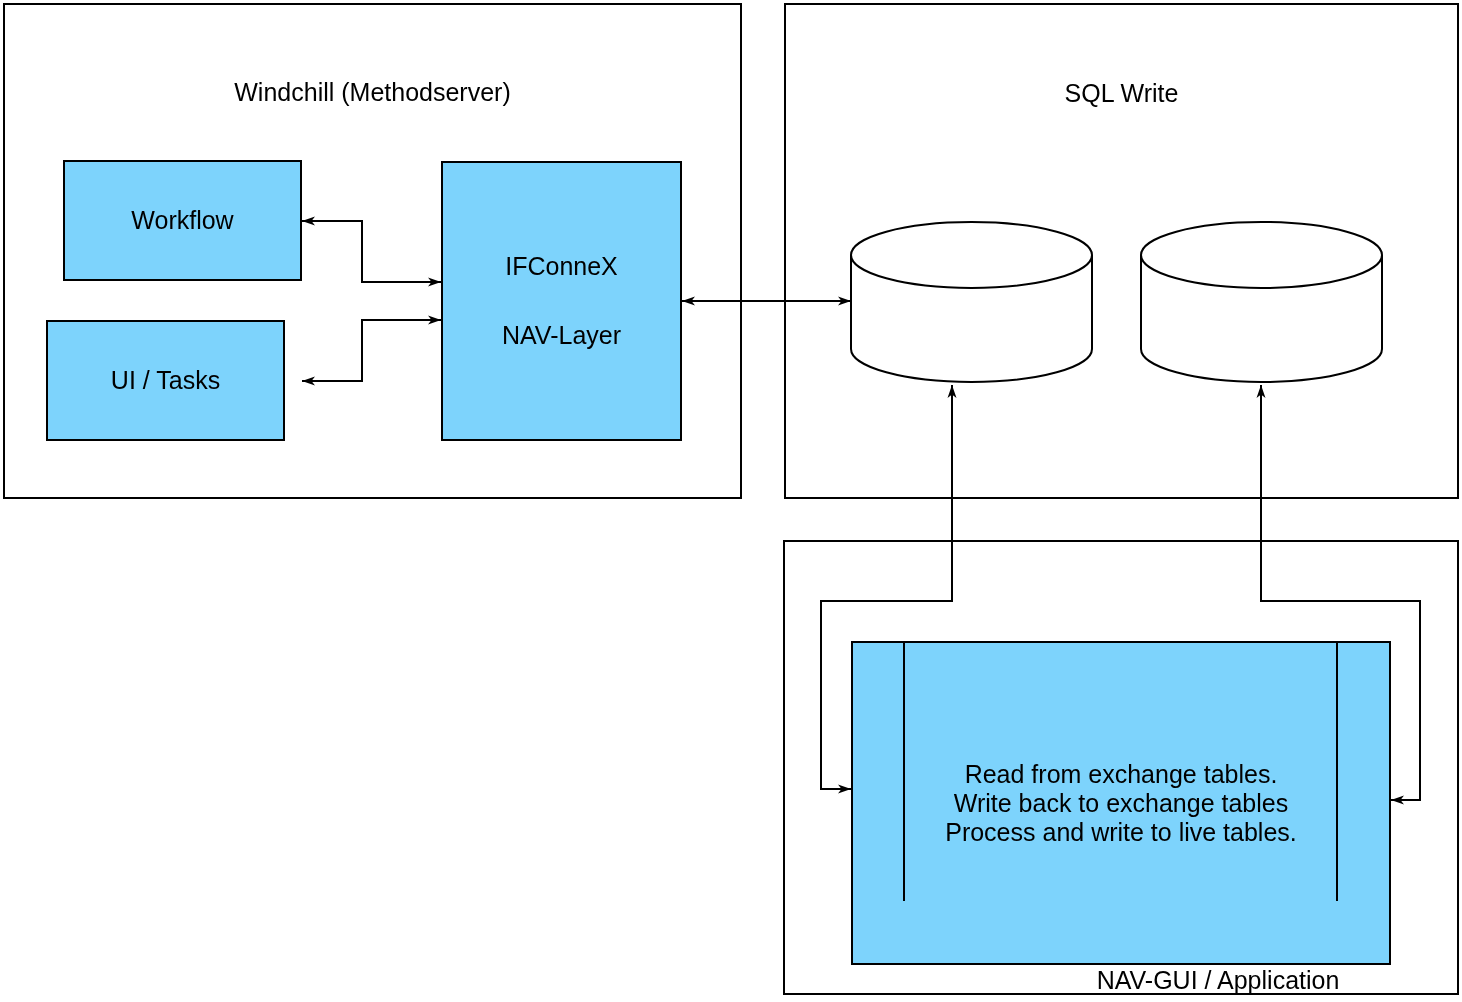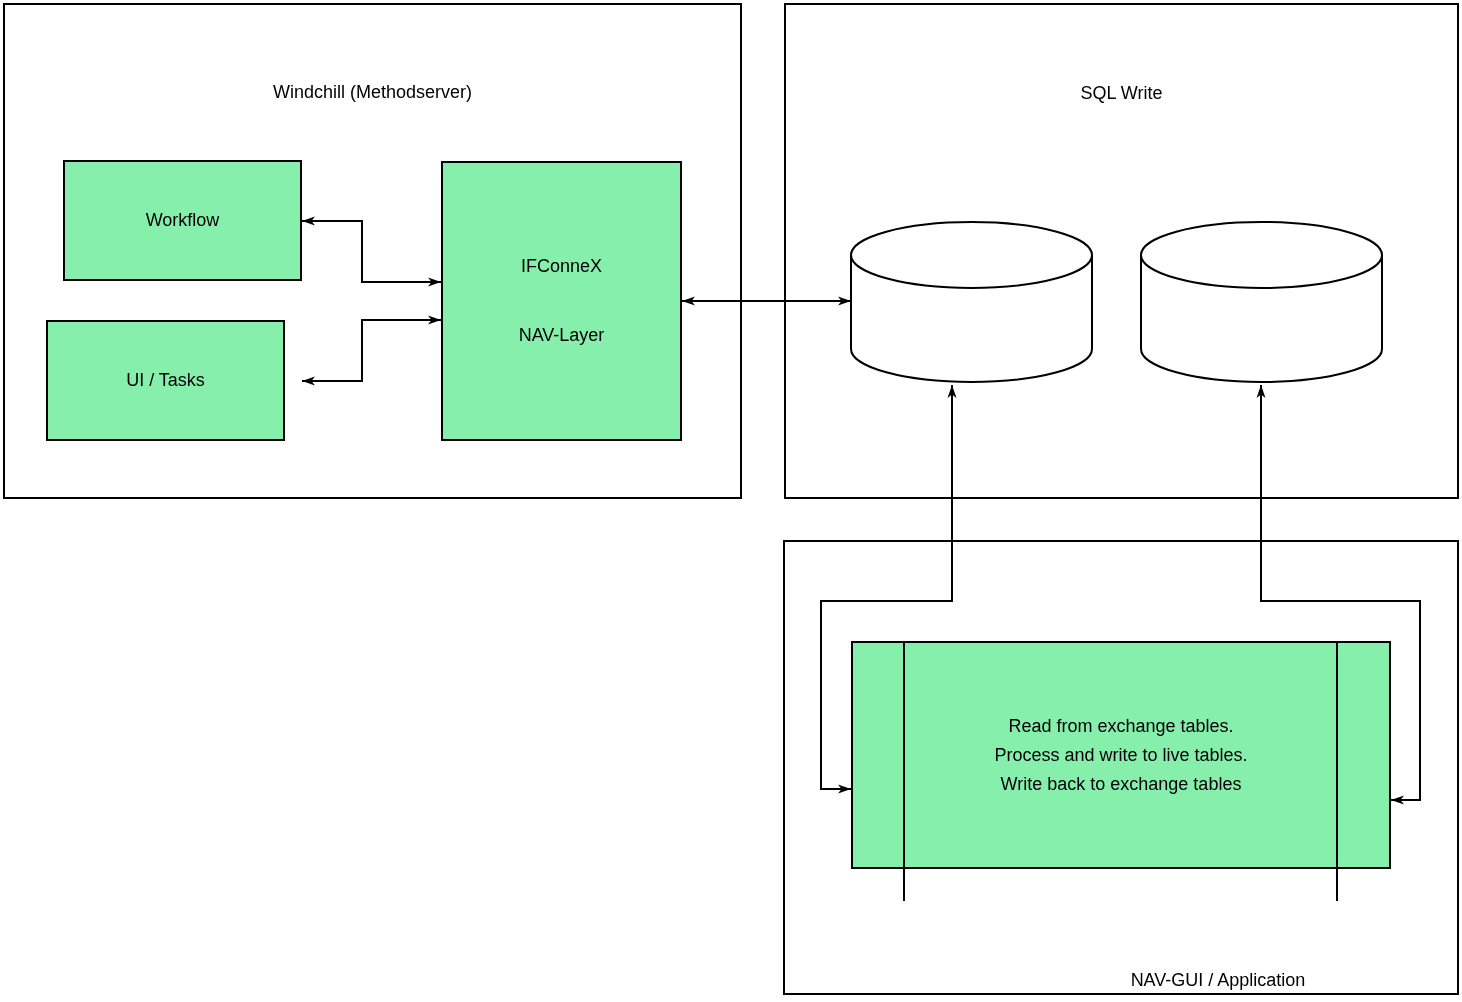--- a/index.html
+++ b/index.html
@@ -7,35 +7,35 @@
     padding: 0;
     background: #ffffff;
     font-family: "Liberation Sans", sans-serif;
   }
   #canvas {
     position: relative;
     width: 1462px;
     height: 1002px;
     background: #ffffff;
     color: #000000;
-    font-size: 18px;
+    font-size: 25px;
     line-height: 29px;
     overflow: hidden;
   }
   .box {
     position: absolute;
     box-sizing: border-box;
     border: 2px solid #000000;
     background: #ffffff;
   }
   .node {
     position: absolute;
     box-sizing: border-box;
     border: 2px solid #000000;
-    background: #86efac;
+    background: #7dd3fc;
     display: flex;
     flex-direction: column;
     align-items: center;
     justify-content: center;
   }
   .freelabel {
     position: absolute;
     text-align: center;
     white-space: nowrap;
   }
@@ -85,24 +85,24 @@
 
   <div class="box" style="left:784px; top:3px; width:675px; height:496px;"></div>
   <div class="freelabel" style="left:784px; top:79px; width:675px;">SQL Write</div>
 
   <div class="freelabel" style="left:851px; top:313px; width:241px;">Exchange tables</div>
   <div class="freelabel" style="left:1141px; top:313px; width:241px;">Live tables</div>
 
   <div class="box" style="left:783px; top:540px; width:676px; height:455px;"></div>
   <div class="freelabel" style="left:824px; top:929px; width:788px;margin-top:37px;">NAV-GUI / Application</div>
 
-  <div class="node" style="left:851px; top:641px; width:540px; height:228px; padding:0 60px;">
+  <div class="node" style="left:851px; top:641px; width:540px; height:324px; padding:0 60px;">
     <span>Read from exchange tables.</span>
+    <span>Write back to exchange tables</span>
     <span>Process and write to live tables.</span>
-    <span>Write back to exchange tables</span>
   </div>
   <div class="vline" style="left:903px; top:641px; height:260px;"></div>
   <div class="vline" style="left:1336px; top:641px; height:260px;"></div>
 
   <svg id="connector-layer" width="1462" height="1002" viewBox="0 0 1462 1002">
     <defs>
       <marker id="arrowE" orient="auto" markerUnits="userSpaceOnUse" markerWidth="16" markerHeight="12" refX="14" refY="5.5">
         <path d="M1,1 L14,5.5 L1,10 L4.5,5.5 Z" fill="#000000"></path>
       </marker>
       <marker id="arrowS" orient="auto-start-reverse" markerUnits="userSpaceOnUse" markerWidth="16" markerHeight="12" refX="14" refY="5.5">

